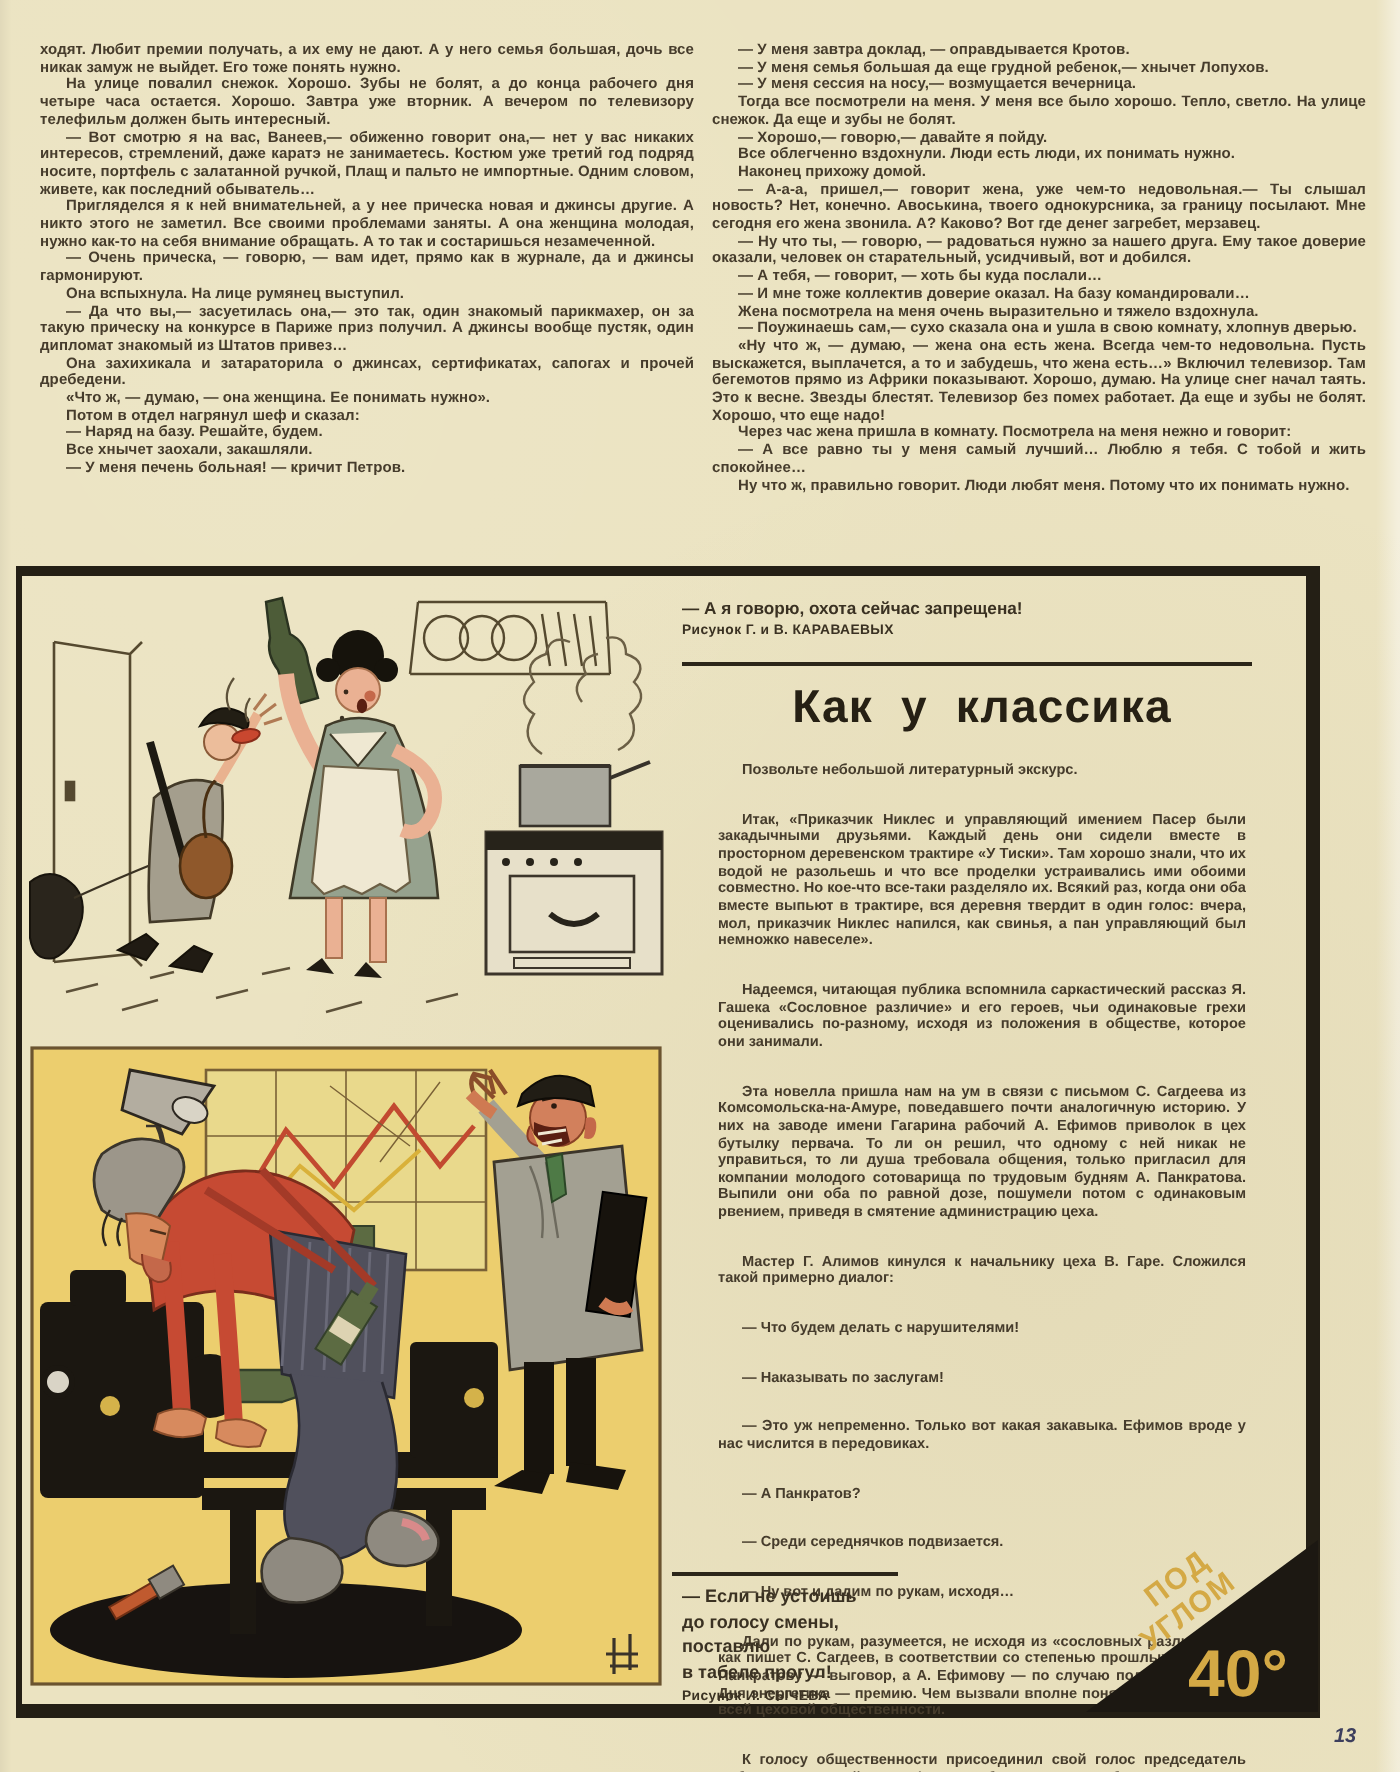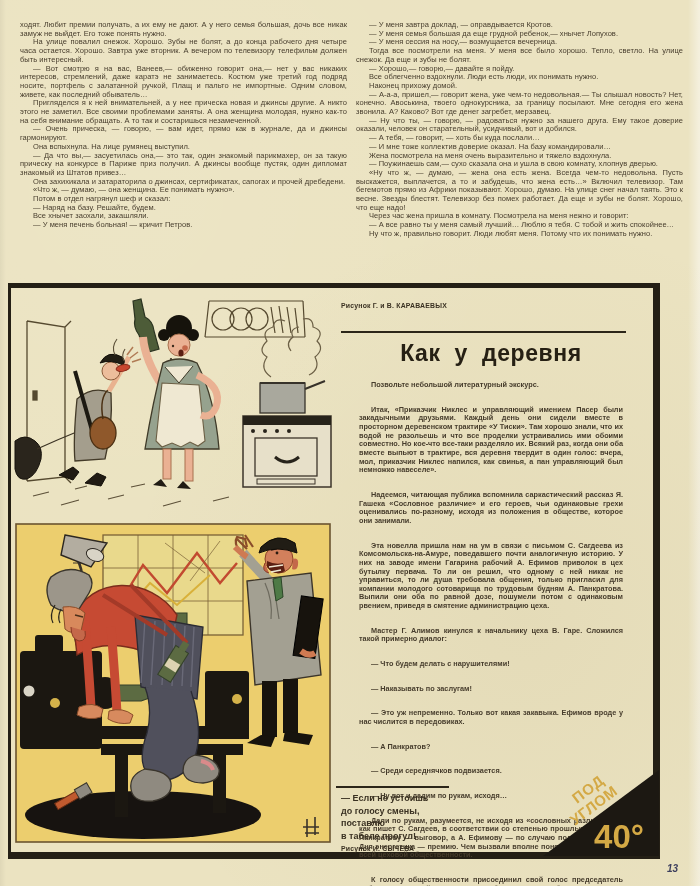--- a/index.html
+++ b/index.html
@@ -8,21 +8,21 @@
     background:
       radial-gradient(circle at 18% 22%, rgba(255,255,255,.07), transparent 45%),
       radial-gradient(circle at 75% 70%, rgba(120,95,40,.06), transparent 50%),
       linear-gradient(to right, rgba(0,0,0,.05) 0px, transparent 6px, transparent 688px, rgba(255,255,255,.45) 699px),
       #ebe3c1;
     font-family:"Liberation Sans", sans-serif;
     color:#453b2c;
   }
   
   .topcols{position:absolute;left:20px;top:21px;width:664px;height:268px;display:flex;gap:9px;overflow:hidden;}
-  .col{width:327px;text-align:justify;font-size:7.5px;line-height:8.7px;font-weight:normal;color:#463c2c;letter-spacing:.05px;}
+  .col{width:327px;text-align:justify;font-size:7.5px;line-height:8.7px;font-weight:bold;color:#463c2c;letter-spacing:.05px;}
   .col p{margin:0;text-indent:13px;}
   .col p.noindent{text-indent:0;}
   
   .frame{position:absolute;left:8px;top:283px;width:652px;height:576px;box-sizing:border-box;
     border-style:solid;border-color:#241f15;border-width:5px 7px 7px 3px;}
   
   .cartoon1{position:absolute;left:13px;top:291px;}
   .cartoon2{position:absolute;left:15px;top:523px;}
   
   .cap1{position:absolute;left:341px;top:299px;width:300px;}
@@ -258,26 +258,27 @@
     <g transform="rotate(-30 52 278)">
       <rect x="40" y="274" width="26" height="7" fill="#c05a2f" stroke="#6e2f14"></rect>
       <rect x="64" y="272" width="14" height="11" fill="#8f8a80" stroke="#3a352c"></rect>
     </g>
     <g stroke="#3a332a" stroke-width="1.6" fill="none">
       <path d="M292,296 v18 M300,294 v18 M288,304 h16 M290,310 h14"></path>
     </g>
   </svg>
 
   <div class="cap1">
+    <div class="cap">— А я говорю, охота сейчас запрещена!</div>
     <div class="credit">Рисунок Г. и В. КАРАВАЕВЫХ</div>
   </div>
   <div class="rule1"></div>
 
   <div class="article">
-    <h1>Как у деревня</h1>
+    <h1>Как у классика</h1>
     <p>Позвольте небольшой литературный экскурс.</p>
     <p>Итак, «Приказчик Никлес и управляющий имением Пасер были закадычными друзьями. Каждый день они сидели вместе в просторном деревенском трактире «У Тиски». Там хорошо знали, что их водой не разольешь и что все проделки устраивались ими обоими совместно. Но кое-что все-таки разделяло их. Всякий раз, когда они оба вместе выпьют в трактире, вся деревня твердит в один голос: вчера, мол, приказчик Никлес напился, как свинья, а пан управляющий был немножко навеселе».</p>
     <p>Надеемся, читающая публика вспомнила саркастический рассказ Я. Гашека «Сословное различие» и его героев, чьи одинаковые грехи оценивались по-разному, исходя из положения в обществе, которое они занимали.</p>
     <p>Эта новелла пришла нам на ум в связи с письмом С. Сагдеева из Комсомольска-на-Амуре, поведавшего почти аналогичную историю. У них на заводе имени Гагарина рабочий А. Ефимов приволок в цех бутылку первача. То ли он решил, что одному с ней никак не управиться, то ли душа требовала общения, только пригласил для компании молодого сотоварища по трудовым будням А. Панкратова. Выпили они оба по равной дозе, пошумели потом с одинаковым рвением, приведя в смятение администрацию цеха.</p>
     <p>Мастер Г. Алимов кинулся к начальнику цеха В. Гаре. Сложился такой примерно диалог:</p>
     <p>— Что будем делать с нарушителями!</p>
     <p>— Наказывать по заслугам!</p>
     <p>— Это уж непременно. Только вот какая закавыка. Ефимов вроде у нас числится в передовиках.</p>
     <p>— А Панкратов?</p>
     <p>— Среди середнячков подвизается.</p>

